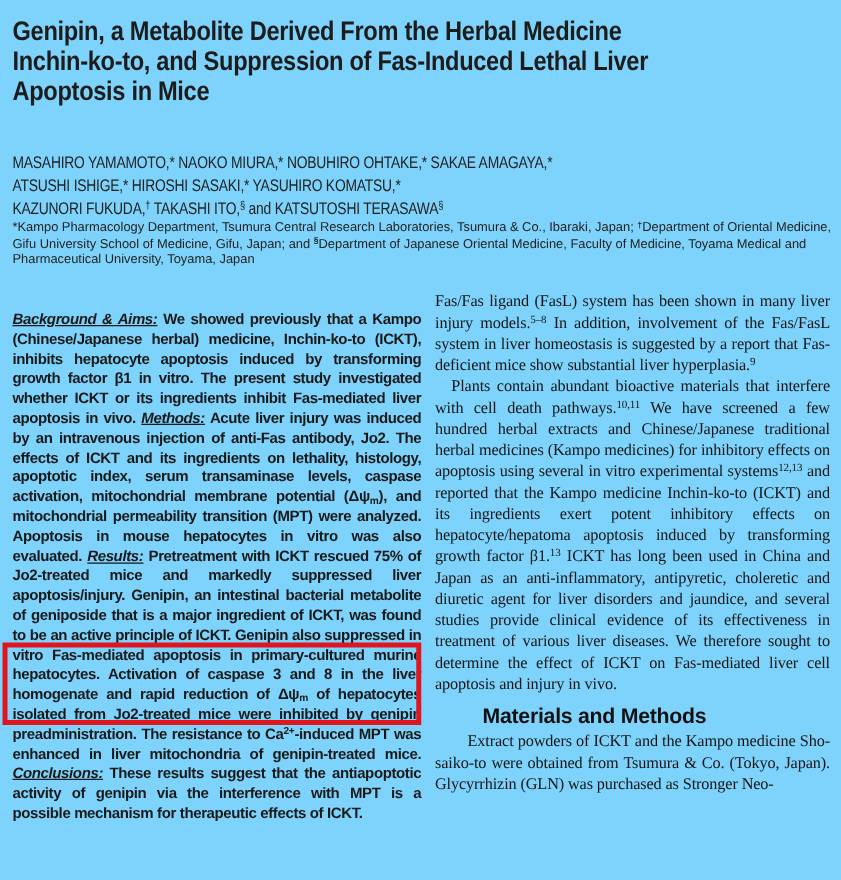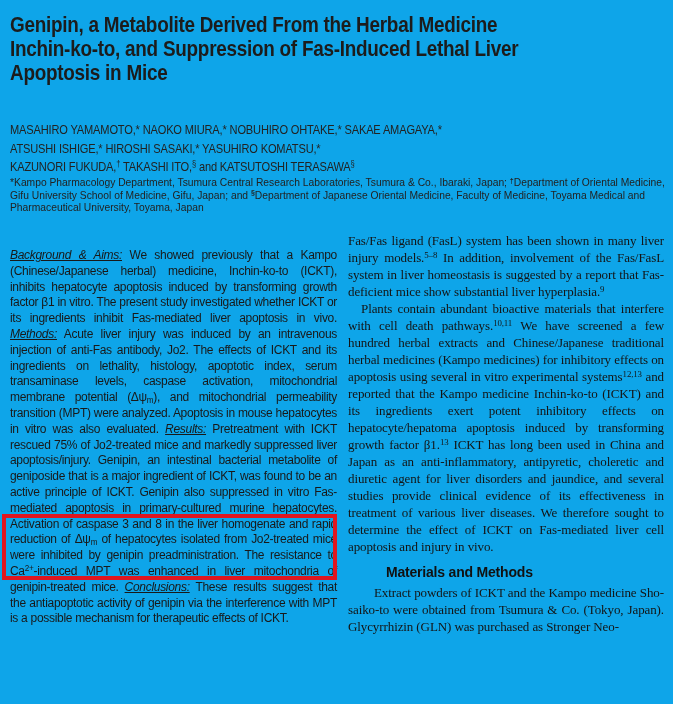--- a/index.html
+++ b/index.html
@@ -1,46 +1,46 @@
 <!DOCTYPE html>
 <html><head>
 <meta charset="utf-8">
 <style>
   html,body{margin:0;padding:0;background:#ffffff;}
-  .page{position:relative;width:673px;height:704px;background:#0ea5e9;overflow:hidden;
+  .page{position:relative;width:673px;height:704px;background:#7dd3fc;overflow:hidden;
         font-family:"Liberation Sans",sans-serif;color:#1a1a1a;}
 
   
   .title{position:absolute;left:10px;top:13px;transform:scaleX(0.88);transform-origin:top left;
          font-weight:bold;font-size:21.5px;line-height:24px;letter-spacing:-0.3px;color:#1c1c1c;}
   .title div{white-space:nowrap;}
 
   
   .authors{position:absolute;left:10px;top:121px;transform:scaleX(0.82);transform-origin:top left;
            font-size:13.5px;line-height:18.6px;letter-spacing:-0.2px;color:#222;}
   .authors div{white-space:nowrap;}
 
   
   .affils{position:absolute;left:10px;top:177px;width:659px;
           font-size:10.3px;line-height:12.6px;color:#222;}
   .affils sup{font-weight:bold;}
 
   
   .col-left{position:absolute;left:10px;top:248px;width:327px;}
-  .abstract{font-weight:normal;font-size:12px;line-height:15.8px;letter-spacing:-0.3px;
+  .abstract{font-weight:bold;font-size:12px;line-height:15.8px;letter-spacing:-0.3px;
             text-align:justify;color:#191919;margin:0;}
 
   
   .col-right{position:absolute;left:348px;top:232px;width:316px;
              font-family:"Liberation Serif",serif;font-size:13px;line-height:17px;
              letter-spacing:-0.1px;text-align:justify;color:#141414;}
   .col-right p{margin:0;}
   .p-indent{text-indent:13px;}
   .p-indent-lg{text-indent:26px;}
-  .h-main{font-family:"Liberation Sans",sans-serif;font-size:14px;font-weight:bold;
+  .h-main{font-family:"Liberation Sans",sans-serif;font-size:17px;font-weight:bold;
           letter-spacing:-0.2px;margin:9px 0 3px 38px;color:#111;text-align:left;}
   .h-sub{font-family:"Liberation Sans",sans-serif;font-size:13.3px;font-weight:bold;
          letter-spacing:-0.2px;margin:3px 0 5px 38px;color:#222;text-align:left;}
 
   
   .redbox{position:absolute;left:2px;top:514px;width:335px;height:66px;
           box-sizing:border-box;border:4px solid #e0161f;background:transparent;}
 
   sup{font-size:68%;vertical-align:baseline;position:relative;top:-0.45em;line-height:0;}
   sub{font-size:68%;vertical-align:baseline;position:relative;top:0.25em;line-height:0;}

